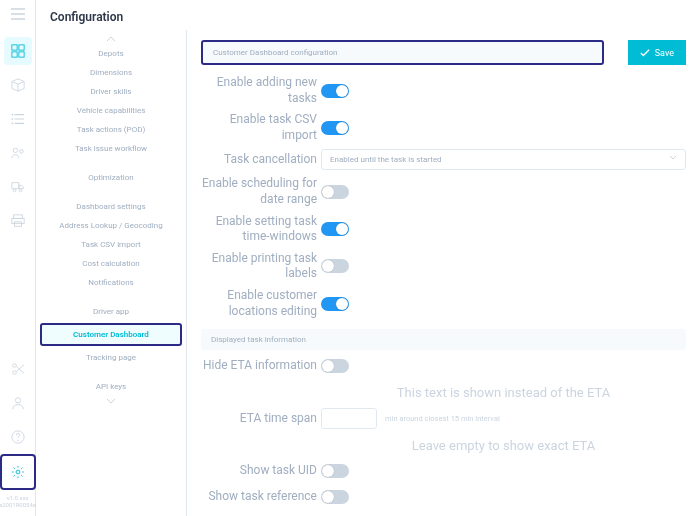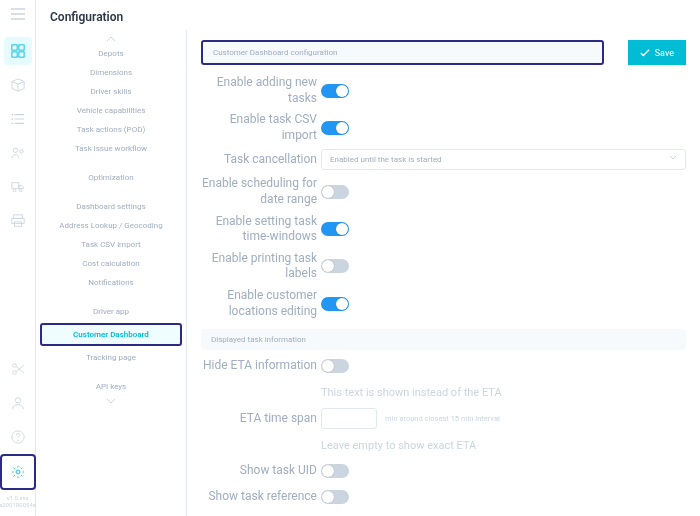--- a/index.html
+++ b/index.html
@@ -45,21 +45,21 @@
   .panel::-webkit-scrollbar-thumb{background:var(--ink-lighter);border-radius:3px}
 
   .hdr-row{display:flex;gap:24px;align-items:stretch;margin-bottom:10px}
   .hdr-box{flex:1;background:var(--bg-soft);border:2px solid var(--hl);border-radius:3px;padding:6px 10px;color:var(--ink-light);font-size:8px}
   .save-btn{background:var(--accent);color:#fff;border:none;border-radius:0;padding:0 12px;display:flex;align-items:center;gap:5px;font-size:9px;cursor:pointer}
   .save-btn svg{width:10px;height:10px}
 
   .row{display:flex;align-items:center;margin:6px 0;min-height:20px}
   .row .lbl{width:120px;flex:none;text-align:right;padding-right:4px;color:var(--ink-light);font-size:12px;line-height:1.3}
   .row .ctrl{flex:1;display:flex;align-items:center;gap:8px;min-width:0}
-  .row .helper{font-size:11px;color:var(--ink-lighter);text-align:left;flex:1}
+  .row .helper{font-size:13px;color:var(--ink-lighter);text-align:center;flex:1}
 
   .section-bar{background:var(--bg-soft);color:var(--ink-light);font-size:8px;padding:6px 10px;border-radius:3px;margin:10px 0 6px}
 
   
   .tgl{width:28px;height:14px;border-radius:7px;position:relative;cursor:pointer;flex:none}
   .tgl::after{content:"";position:absolute;width:12px;height:12px;border-radius:50%;background:#fff;top:1px;transition:none;box-shadow:0 0 1px rgba(0,0,0,.3)}
   .tgl.on{background:var(--accent2)}
   .tgl.on::after{right:1px}
   .tgl.off{background:var(--ink-lighter)}
   .tgl.off::after{left:1px}

